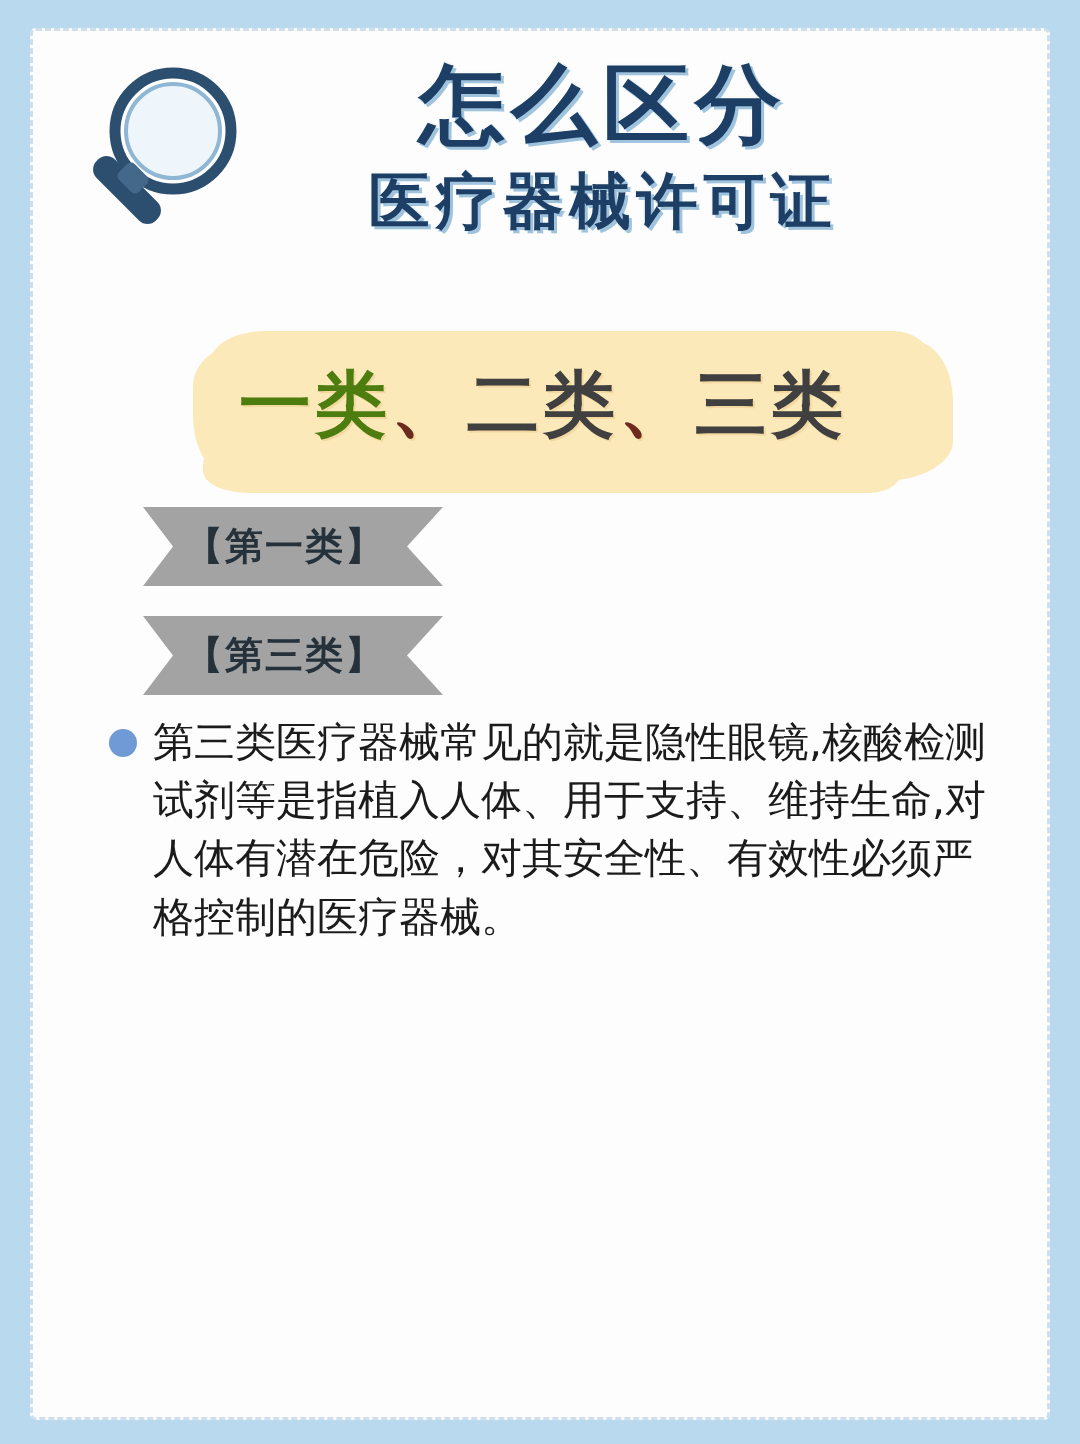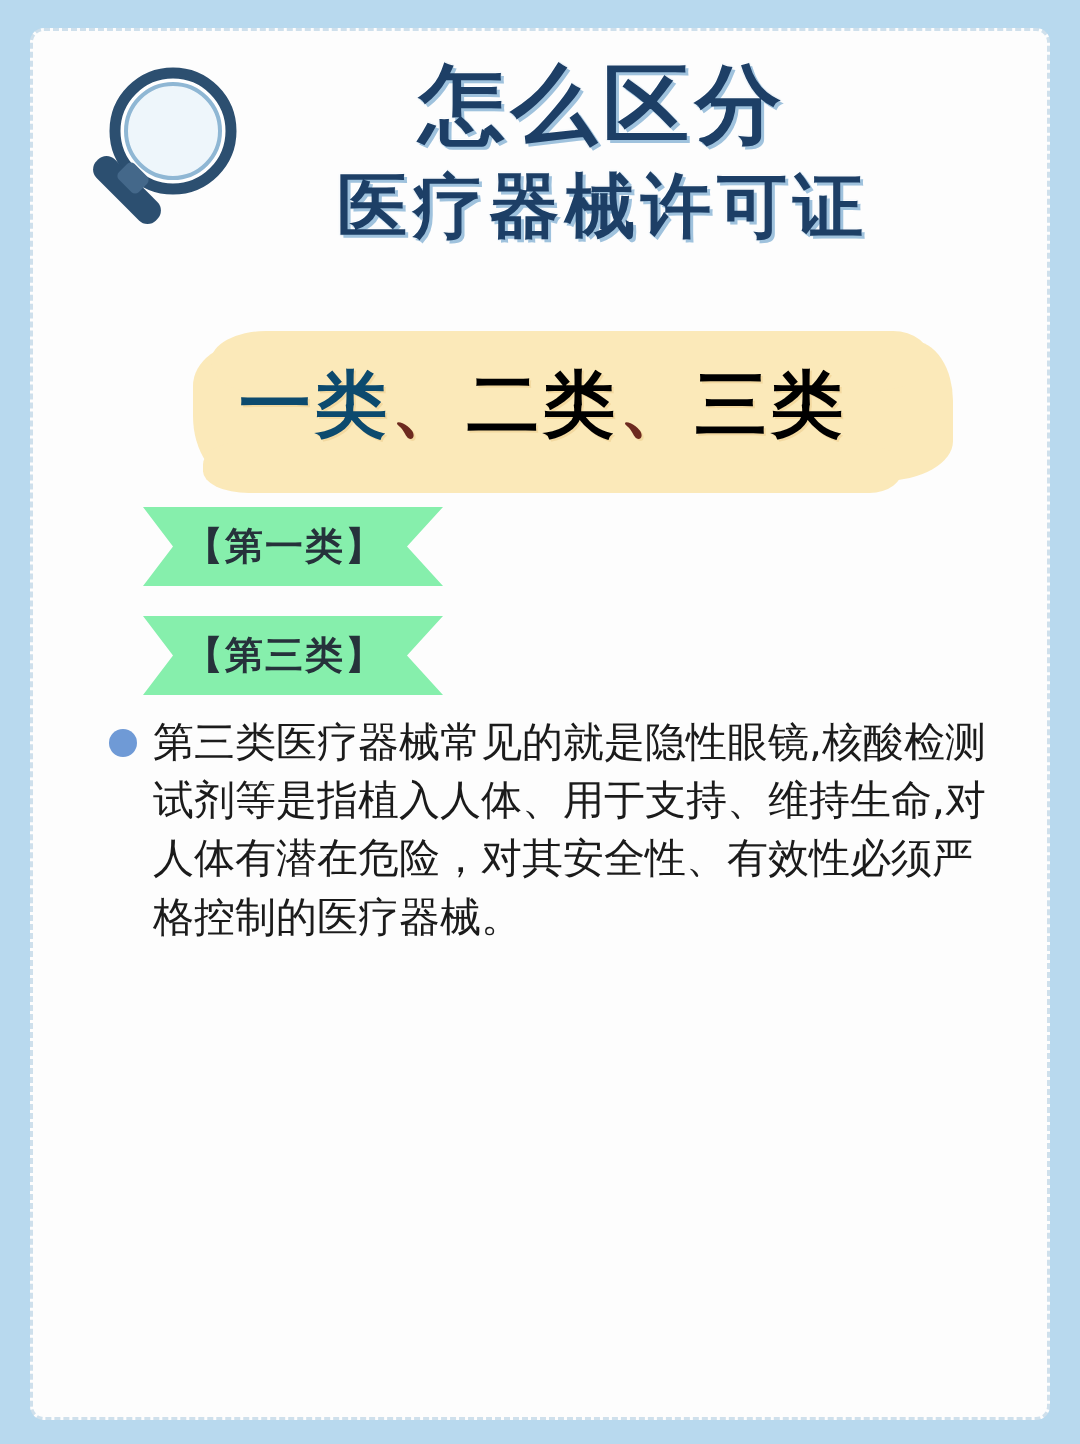--- a/index.html
+++ b/index.html
@@ -15,21 +15,21 @@
   }
 
   .poster {
     position: absolute;
     left: 30px;
     top: 28px;
     width: 1020px;
     height: 1392px;
     background: #fdfdfd;
     border: 3px dashed #cfe0ec;
-    border-radius: 14px;
+    border-radius: 6px;
     box-sizing: border-box;
     overflow: hidden;
   }
 
   
   .header {
     position: relative;
     height: 290px;
   }
 
@@ -54,21 +54,21 @@
     font-weight: bold;
     color: #1d3f66;
     letter-spacing: 6px;
     line-height: 1.2;
     text-shadow:
       3px 3px 0 #9fc2dd,
       -1px -1px 0 #ffffff,
       0 0 2px #9fc2dd;
   }
   .title-line-1 { font-size: 86px; }
-  .title-line-2 { font-size: 70px; margin-top: 8px; }
+  .title-line-2 { font-size: 61px; margin-top: 8px; }
 
   
   .subtitle-wrap {
     position: relative;
     height: 150px;
     margin-top: 6px;
   }
   .subtitle-hl {
     position: absolute;
     left: 160px;
@@ -105,32 +105,32 @@
     top: 30px;
     width: 1020px;
     text-align: center;
     font-family: "DejaVu Sans", sans-serif;
     font-size: 72px;
     font-weight: bold;
     letter-spacing: 4px;
     color: #7d2b22;
     text-shadow: 2px 2px 0 #f3d9a0;
   }
-  .subtitle .seg-red { color: #0c4a6e; }
-  .subtitle .seg-dark { color: #000000; }
+  .subtitle .seg-red { color: #4d7c0f; }
+  .subtitle .seg-dark { color: #404040; }
   .subtitle .sep { color: #6d2a1f; }
 
   
   .section { margin-top: 30px; }
 
   .ribbon {
     position: relative;
     margin-left: 110px;
     display: inline-block;
-    background: #86efac;
+    background: #a3a3a3;
     padding: 14px 58px 14px 42px;
     font-size: 38px;
     font-weight: bold;
     color: #26323b;
     letter-spacing: 2px;
     font-family: "DejaVu Sans", sans-serif;
     clip-path: polygon(0 0, 100% 0, 88% 50%, 100% 100%, 0 100%, 10% 50%);
   }
 
   .para {

